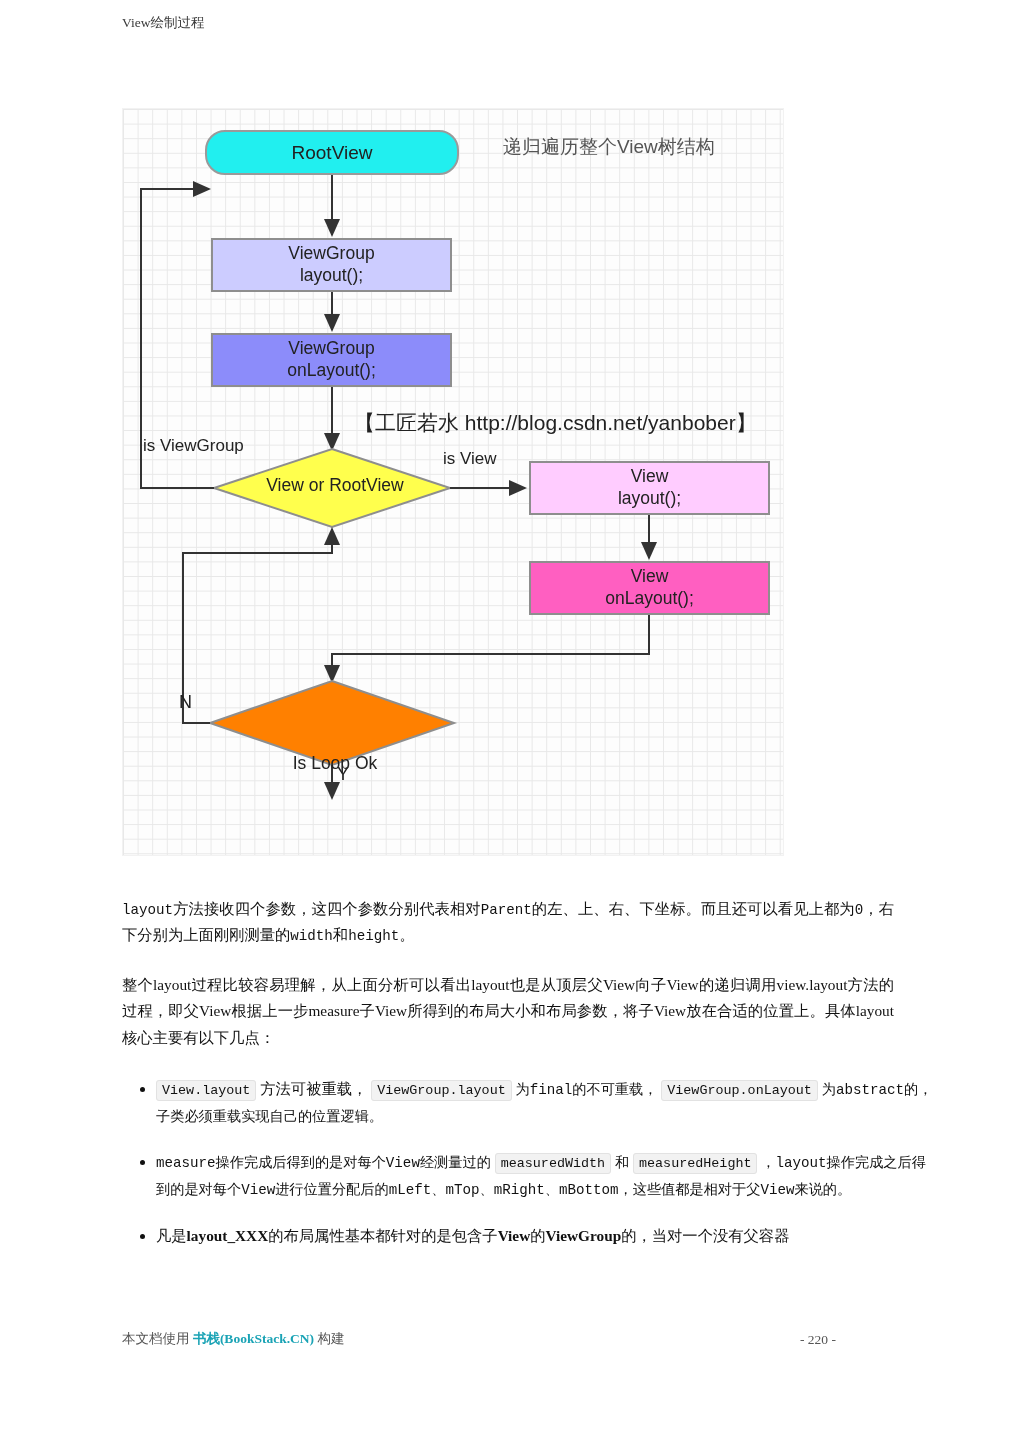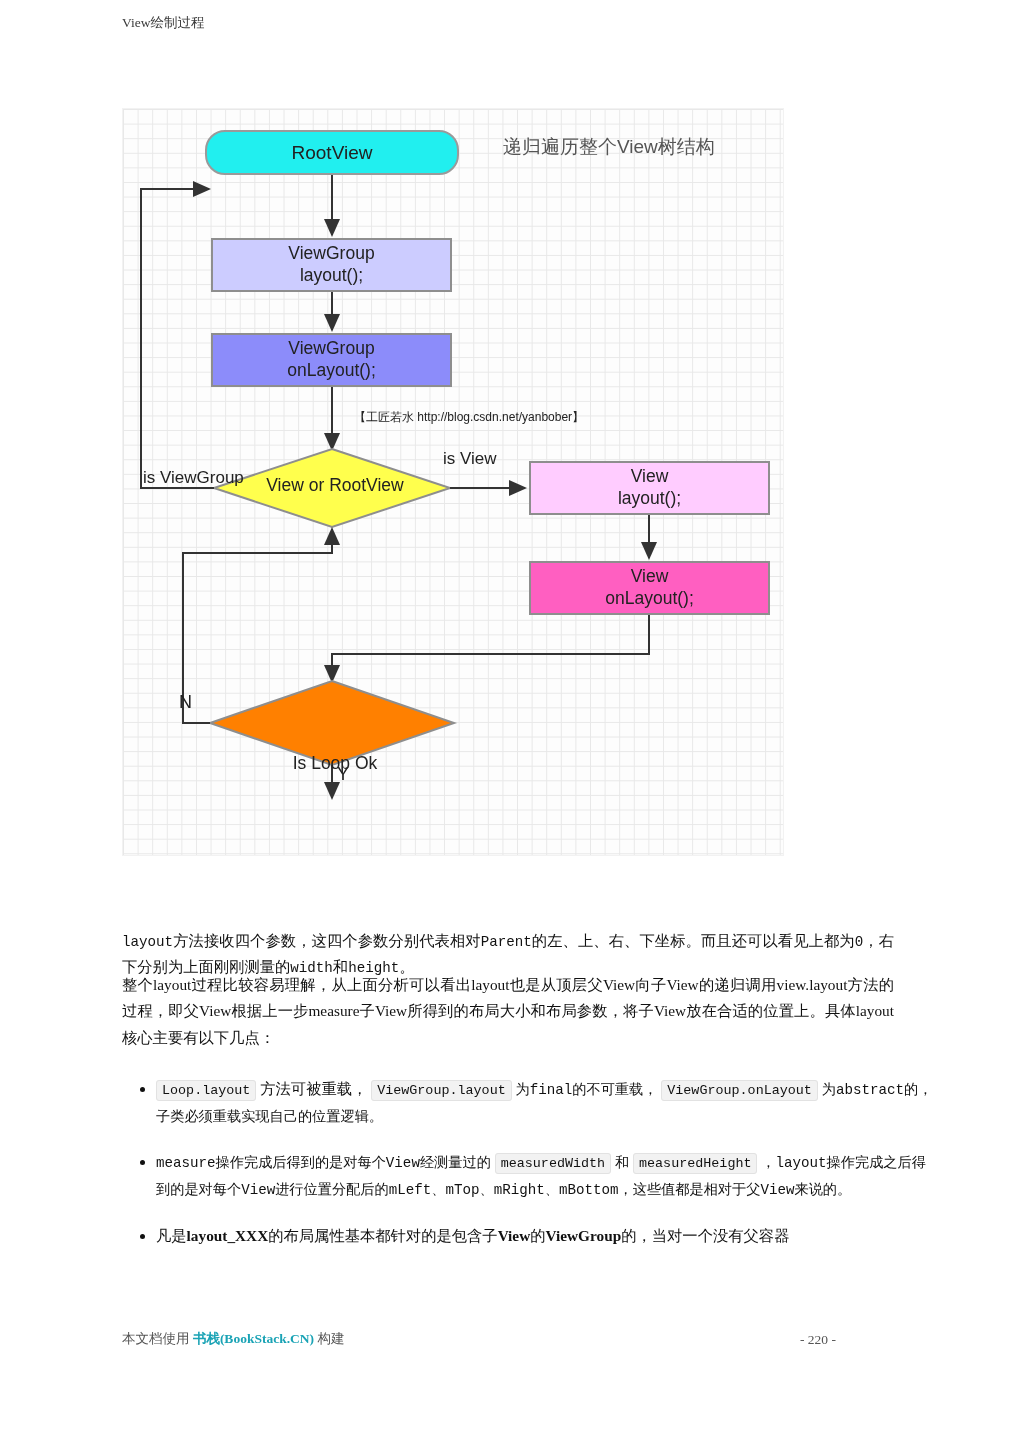--- a/index.html
+++ b/index.html
@@ -98,51 +98,51 @@
     text-align: center;
   }
   .dl-viewvg { left: 112px; top: 366px; width: 200px; }
   .dl-loop   { left: 112px; top: 602px; width: 200px; margin-top: 42px; }
   .edge-label {
     position: absolute;
     font-family: "Liberation Sans", sans-serif;
     font-size: 17px;
     color: #222;
   }
-  .el-isvg   { left: 20px;  top: 327px; margin-top: 32px; }
+  .el-isvg   { left: 20px;  top: 327px; }
   .el-isview { left: 320px; top: 340px; }
   .el-n      { left: 56px;  top: 583px; font-size: 18px; }
   .el-y      { left: 214px; top: 655px; font-size: 18px; }
   .fig-note {
     position: absolute;
     left: 380px; top: 25px;
     font-family: "Liberation Sans", sans-serif;
     font-size: 19px;
     color: #555;
   }
   .fig-watermark {
     position: absolute;
     left: 231px; top: 300px;
     font-family: "Liberation Sans", sans-serif;
-    font-size: 12px;
+    font-size: 21px;
     color: #222;
     white-space: nowrap;
   }
   
   .body-text {
     position: absolute;
     left: 122px;
     width: 772px;
     font-family: "Liberation Serif", serif;
     font-size: 15.3px;
     line-height: 1.72;
     color: #111;
     text-align: justify;
   }
-  .p1 { top: 896px; margin-top: 32px; }
+  .p1 { top: 896px; }
   .p2 { top: 972px; }
   code, .mono {
     font-family: "Liberation Mono", monospace;
     font-size: 14.2px;
   }
   .bullets {
     position: absolute;
     left: 122px;
     top: 1076px;
     width: 782px;
@@ -270,21 +270,21 @@
   </div>
 
   <div class="body-text p1">
     <span class="mono">layout</span><span>方法接收四个参数，这四个参数分别代表相对</span><span class="mono">Parent</span><span>的左、上、右、下坐标。而且还可以看见上都为</span><span class="mono">0</span><span>，右下分别为上面刚刚测量的</span><span class="mono">width</span><span>和</span><span class="mono">height</span><span>。</span>
   </div>
 
   <div class="body-text p2 mono" style="font-family:'Liberation Serif',serif;font-size:15.3px;">整个layout过程比较容易理解，从上面分析可以看出layout也是从顶层父View向子View的递归调用view.layout方法的过程，即父View根据上一步measure子View所得到的布局大小和布局参数，将子View放在合适的位置上。具体layout核心主要有以下几点：</div>
 
   <ul class="bullets">
     <li>
-      <span class="inline-code">Loop.layout</span>
+      <span class="inline-code">View.layout</span>
       <span>方法可被重载，</span>
       <span class="inline-code">ViewGroup.layout</span>
       <span class="mono">为final的不可重载，</span>
       <span class="inline-code">ViewGroup.onLayout</span>
       <span class="mono">为abstract的，子类必须重载实现自己的位置逻辑。</span>
     </li>
     <li>
       <span class="mono">measure操作完成后得到的是对每个View经测量过的</span>
       <span class="inline-code">measuredWidth</span>
       <span class="mono">和</span>

